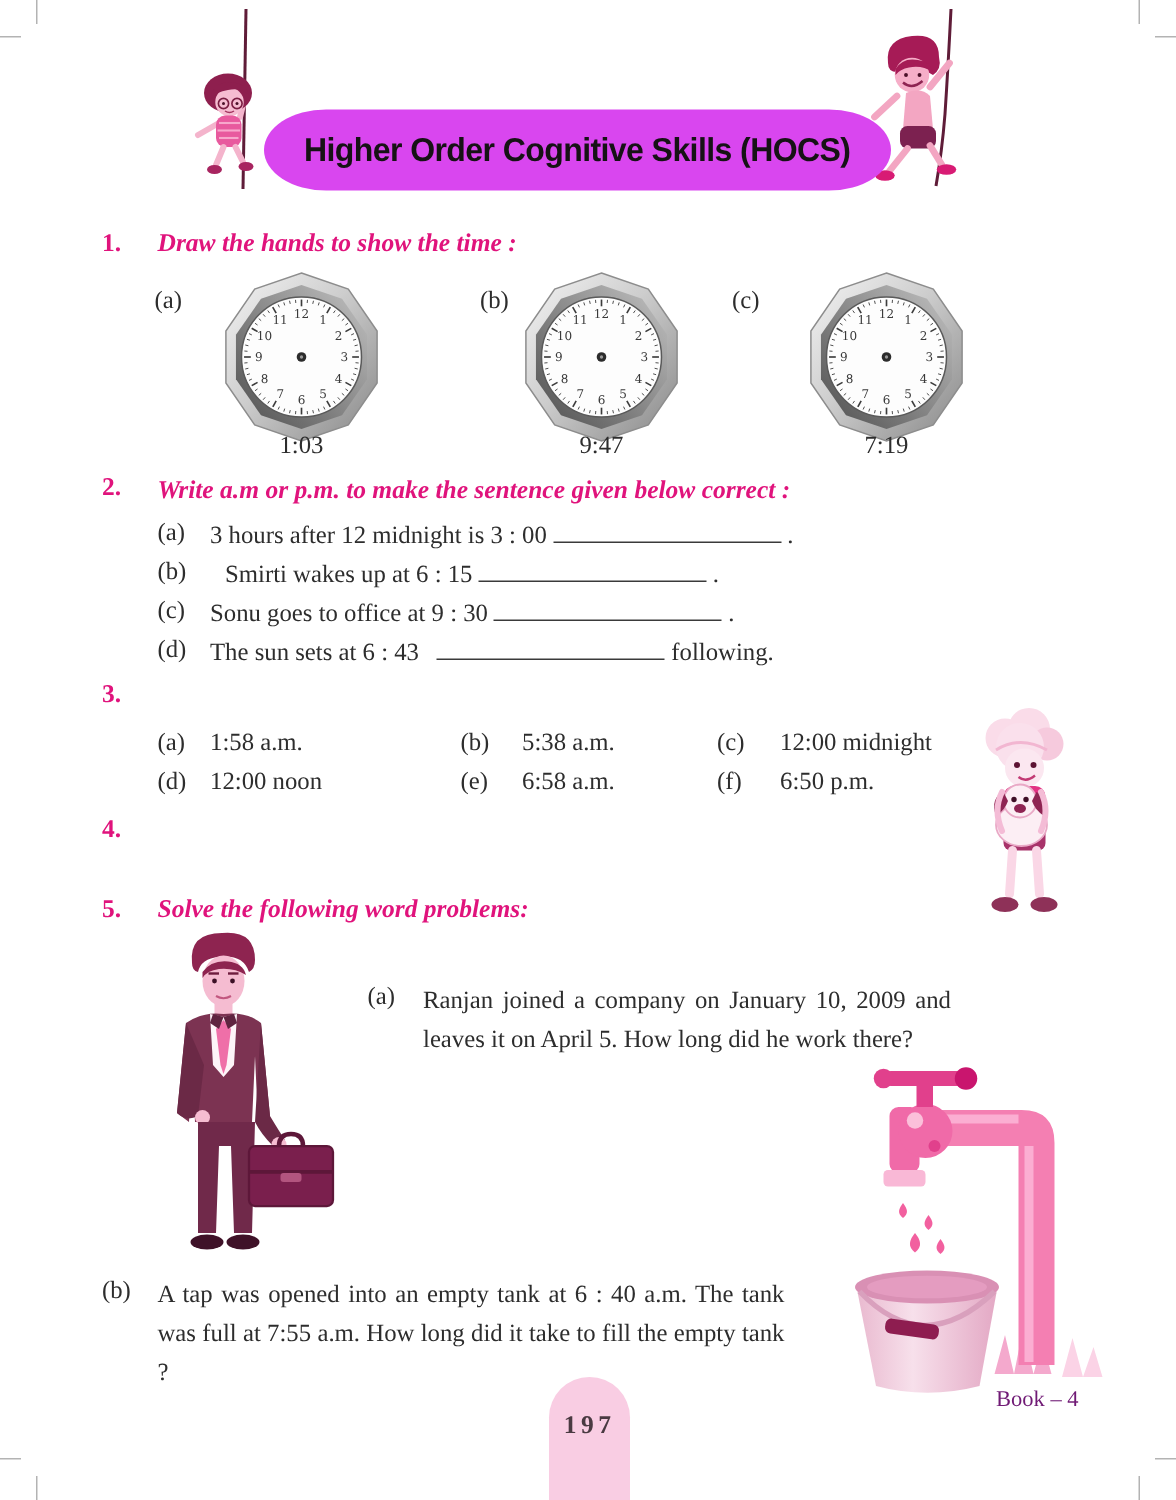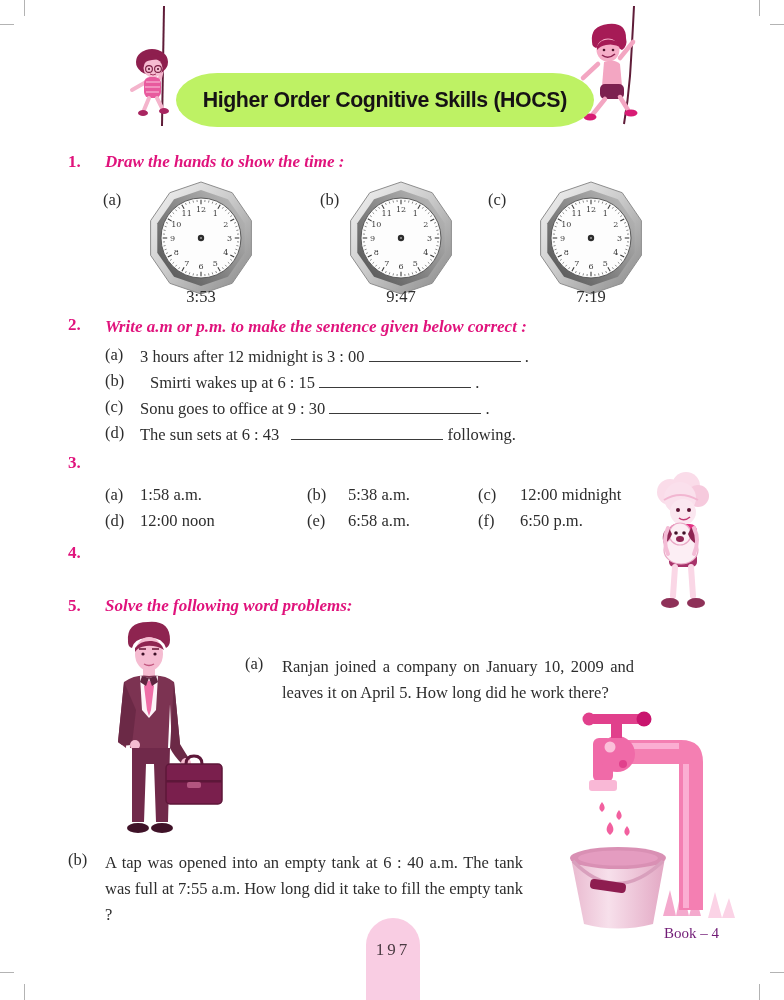--- a/index.html
+++ b/index.html
@@ -1,37 +1,37 @@
 <!DOCTYPE html>
 <html><head>
 <meta charset="utf-8">
 <style>
   html,body{margin:0;padding:0;background:#fff;}
   .page{position:relative;width:784px;height:1000px;background:#ffffff;overflow:hidden;
         font-family:"Liberation Serif","DejaVu Serif",serif;color:#2d2d2d;}
   
   .mark{position:absolute;background:#b3b3b3;}
   
-  .banner{position:absolute;left:176px;top:73px;width:418px;height:54px;background:#bef264;
+  .banner{position:absolute;left:176px;top:73px;width:418px;height:54px;background:#d946ef;
           border-radius:46px/30px;display:flex;align-items:center;justify-content:center;}
   .banner h1{margin:0;font-family:"Liberation Sans","DejaVu Sans",sans-serif;font-weight:bold;
              font-size:22px;color:#161215;letter-spacing:-0.4px;white-space:nowrap;transform:scaleX(.97);}
   
   .qnum{position:absolute;color:#e0137c;font-weight:bold;font-size:17px;}
   .qhead{position:absolute;color:#e0137c;font-weight:bold;font-size:17px;white-space:nowrap;font-style:italic;}
   .item-label{position:absolute;font-size:16.5px;}
   .item-text{position:absolute;font-size:16.5px;white-space:nowrap;}
   .blank{display:inline-block;width:152px;border-bottom:1.3px solid #3a3a3a;height:0.95em;}
   .para{position:absolute;font-size:16.5px;line-height:26px;text-align:justify;}
   .clock-label{position:absolute;font-size:16.5px;}
   .clock-svg{position:absolute;width:110px;height:116px;}
   .clock-time{position:absolute;width:110px;text-align:center;font-size:16.5px;color:#2d2d2d;}
   .page-tab{position:absolute;left:366px;top:918px;width:54px;height:82px;background:#f9cde3;
             border-radius:27px 27px 0 0;text-align:center;}
-  .page-tab span{display:inline-block;margin-top:22px;font-size:17px;font-weight:normal;
+  .page-tab span{display:inline-block;margin-top:22px;font-size:17px;font-weight:bold;
                  color:#4a3a42;letter-spacing:3px;}
   .book-label{position:absolute;left:664px;top:925px;font-size:15px;color:#701a75;}
   .illus{position:absolute;}
 </style>
 </head>
 <body>
 
 <div class="page">
 
   <svg width="0" height="0" style="position:absolute">
@@ -343,21 +343,21 @@
       <text x="40.8" y="85.5" font-size="8" fill="#3a3a3a" text-anchor="middle" font-family="DejaVu Serif, serif">7</text>
       <text x="30.3" y="75.0" font-size="8" fill="#3a3a3a" text-anchor="middle" font-family="DejaVu Serif, serif">8</text>
       <text x="26.5" y="60.8" font-size="8" fill="#3a3a3a" text-anchor="middle" font-family="DejaVu Serif, serif">9</text>
       <text x="30.3" y="46.5" font-size="8" fill="#3a3a3a" text-anchor="middle" font-family="DejaVu Serif, serif">10</text>
       <text x="40.7" y="36.1" font-size="8" fill="#3a3a3a" text-anchor="middle" font-family="DejaVu Serif, serif">11</text>
       <text x="55.0" y="32.3" font-size="8" fill="#3a3a3a" text-anchor="middle" font-family="DejaVu Serif, serif">12</text>
       <circle cx="55" cy="58" r="3.2" fill="#2c2c2c"></circle>
       <circle cx="55" cy="58" r="1.1" fill="#9a9a9a"></circle>
     </svg>
 
-  <div class="clock-time" style="left:146px;top:287px;">3:53</div>
+  <div class="clock-time" style="left:146px;top:287px;">1:03</div>
   <div class="clock-time" style="left:346px;top:287px;">9:47</div>
   <div class="clock-time" style="left:536px;top:287px;">7:19</div>
 
   <div class="qnum" style="left:68px;top:315px;">2.</div>
   <div class="qhead" style="left:105px;top:317px;">Write a.m or p.m. to make the sentence given below correct :</div>
 
   <span class="item-label" style="left:105px;top:345px;">(a)</span>
   <span class="item-text" style="left:140px;top:345px;">
     <span>3 hours after 12 midnight is 3 : 00</span>
     <span class="blank"></span>

